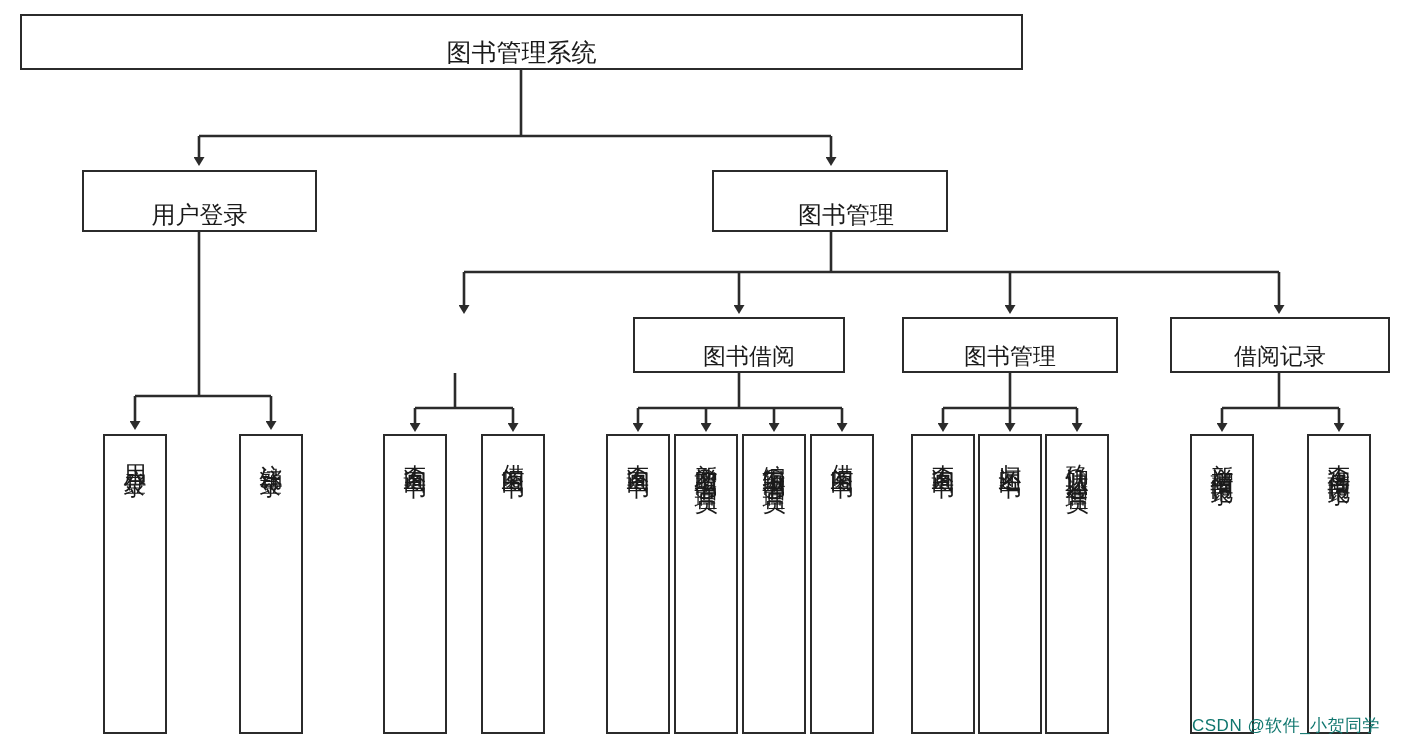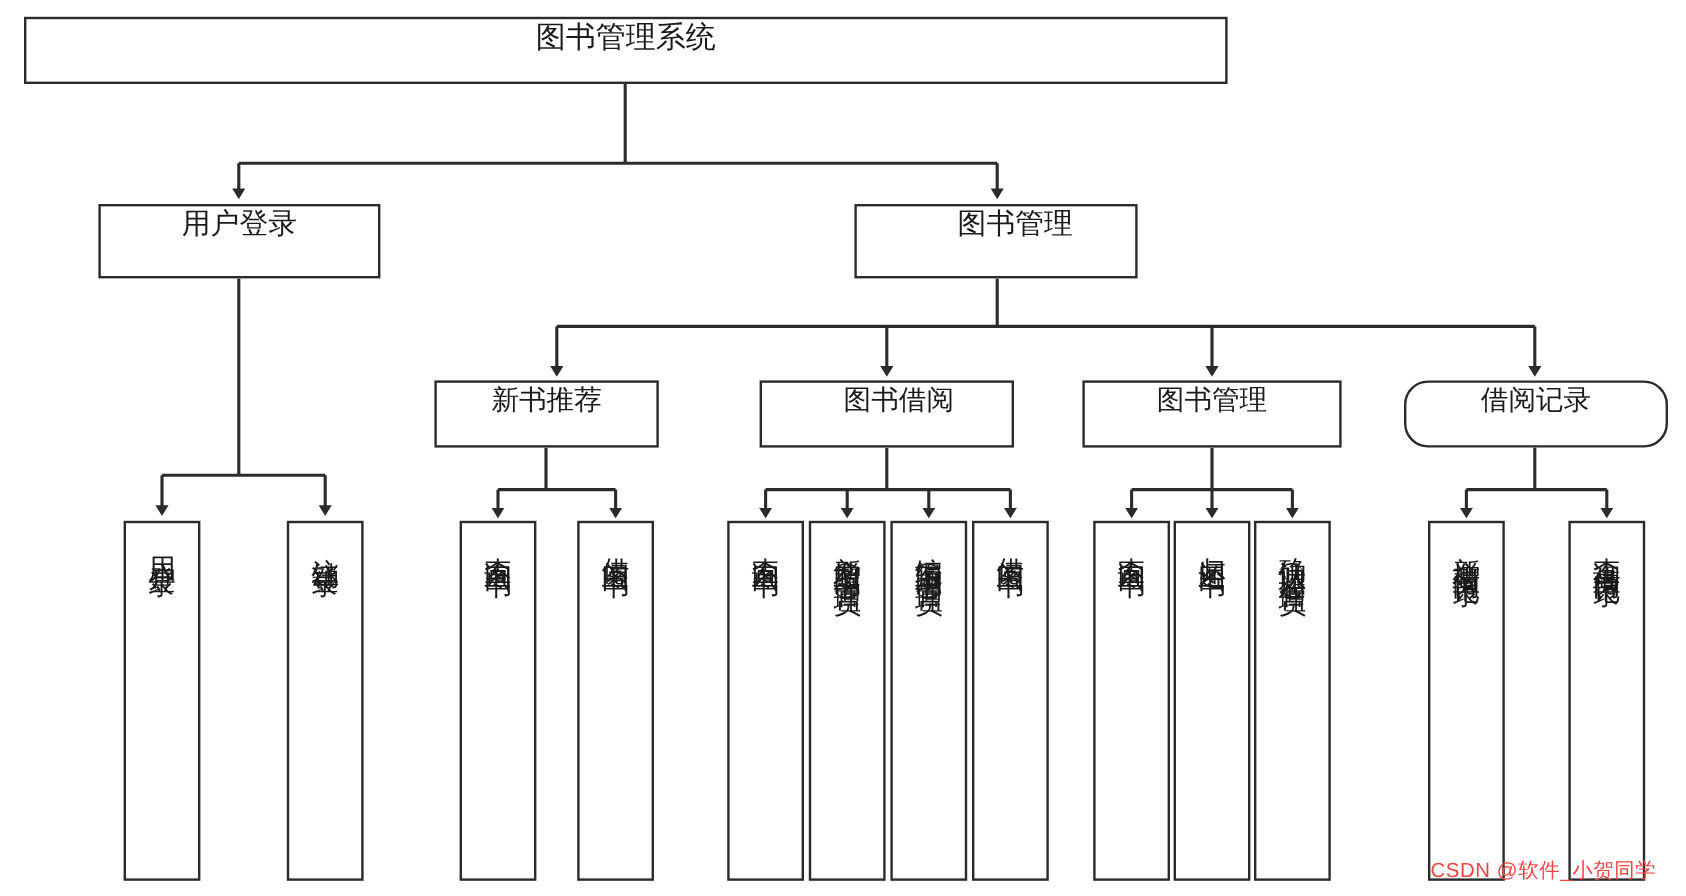--- a/index.html
+++ b/index.html
@@ -12,21 +12,21 @@
   #canvas{position:relative;width:1405px;height:747px;}
 
   svg#edges{position:absolute;left:0;top:0;width:1405px;height:747px;pointer-events:none;}
 
   .node{
     position:absolute;
     box-sizing:border-box;
     background:#ffffff;
     border:2.5px solid #2b2b2b;
     display:flex;
-    align-items:flex-start;
+    align-items:flex-end;
     justify-content:center;
     color:#1a1a1a;
   }
   .node .lbl{
     line-height:1.25;
     text-align:center;
     white-space:pre;
   }
 
   
@@ -47,21 +47,21 @@
     font-size:23px;
     letter-spacing:4px;
     line-height:1;
     white-space:pre;
   }
 
   #watermark{
     position:absolute;
     left:1192px;top:714px;
     font-size:17px;
-    color:#ef4444;
+    color:#0f766e;
     letter-spacing:0.5px;
     white-space:pre;
     font-family:"Liberation Sans","DejaVu Sans",sans-serif;
   }
 </style>
 </head>
 <body>
 
 <div id="canvas">
 
@@ -121,33 +121,30 @@
   </div>
 
   <div class="node lvl1" style="left:82px;top:170px;width:235px;height:62px;">
     <span class="lbl">用户登录</span>
   </div>
 
   <div class="node lvl1" style="left:712px;top:170px;width:236px;height:62px;padding-left:32px;">
     <span class="lbl">图书管理</span>
   </div>
 
-  <div class="node lvl2" style="left:362px;top:317px;width:187px;height:56px;">
-    <span class="lbl">新书推荐</span>
-  </div>
 
   <div class="node lvl2" style="left:633px;top:317px;width:212px;height:56px;padding-left:20px;">
     <span class="lbl">图书借阅</span>
   </div>
 
   <div class="node lvl2" style="left:902px;top:317px;width:216px;height:56px;">
     <span class="lbl">图书管理</span>
   </div>
 
-  <div class="node lvl2" style="left:1170px;top:317px;width:220px;height:56px;border-radius:20px;">
+  <div class="node lvl2" style="left:1170px;top:317px;width:220px;height:56px;">
     <span class="lbl">借阅记录</span>
   </div>
 
   <div class="node leaf" style="left:103px;top:434px;width:64px;height:300px;">
     <span class="lbl">用户登录</span>
   </div>
 
   <div class="node leaf" style="left:239px;top:434px;width:64px;height:300px;">
     <span class="lbl">注销登录</span>
   </div>

